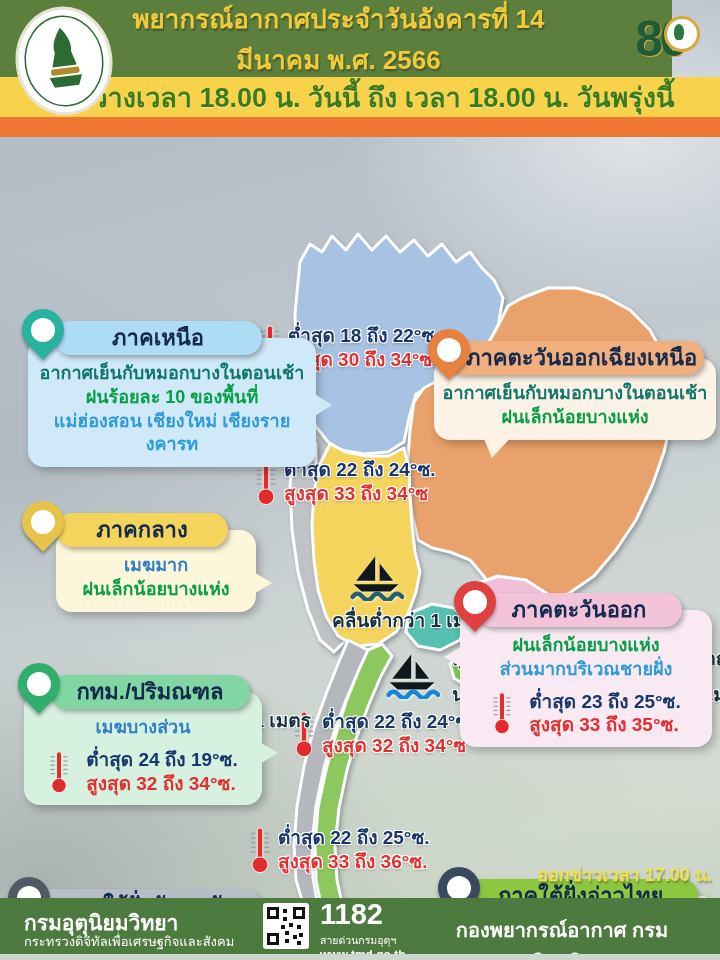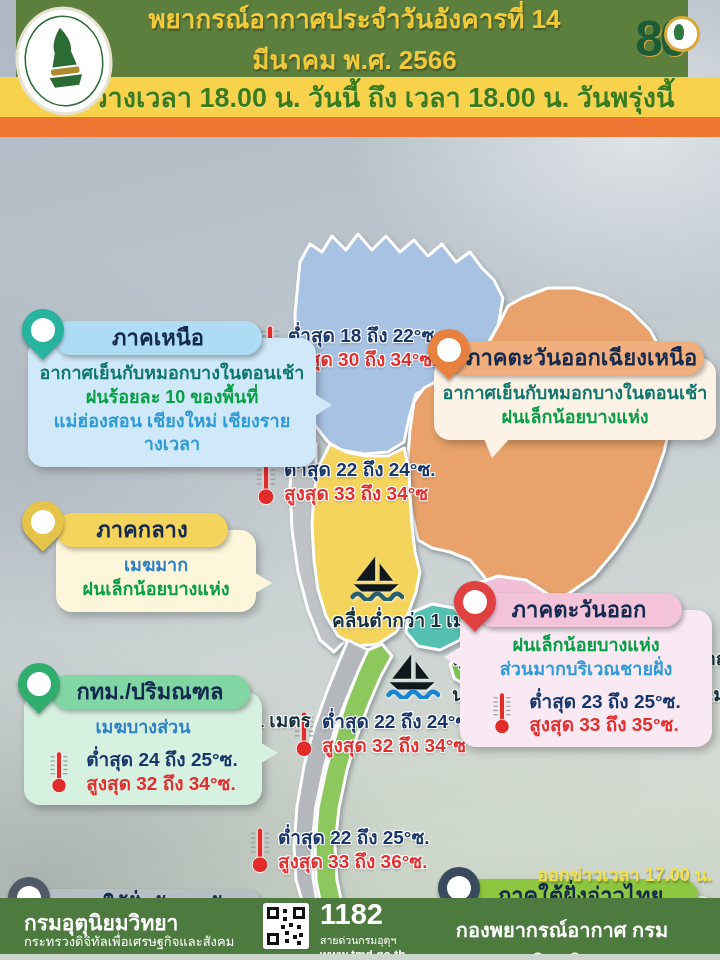--- a/index.html
+++ b/index.html
@@ -5,21 +5,21 @@
   html,body{margin:0;padding:0;background:#666;}
   .page{position:relative;width:720px;height:960px;overflow:hidden;
         font-family:"Liberation Sans","DejaVu Sans",sans-serif;
         background:
           radial-gradient(420px 260px at 88% 14%, rgba(255,255,255,.55), rgba(255,255,255,0) 70%),
           radial-gradient(500px 300px at 2% 48%, rgba(160,170,180,.45), rgba(160,170,180,0) 70%),
           radial-gradient(520px 340px at 6% 92%, rgba(110,122,128,.40), rgba(110,122,128,0) 72%),
           radial-gradient(600px 400px at 55% 98%, rgba(196,210,190,.65), rgba(196,210,190,0) 75%),
           linear-gradient(165deg,#aeb9c4 0%,#bcc5cc 35%,#ccd3d3 60%,#d6dcd4 85%,#c6d0c4 100%);}
   
-  .topbar{position:absolute;left:16px;top:0;width:672px;height:77px;background:#5d7f3e;z-index:6;}
+  .topbar{position:absolute;left:0;top:0;width:672px;height:77px;background:#5d7f3e;z-index:6;}
   .page-title{position:absolute;left:110px;right:105px;top:0;height:77px;display:flex;align-items:center;justify-content:center;
         color:#f2ca3a;font-size:26px;font-weight:bold;text-align:center;text-shadow:1px 2px 2px rgba(0,0,0,.35);}
   .subbar{position:absolute;left:0;top:77px;width:720px;height:40px;background:#f8d24a;z-index:5;
         display:flex;align-items:center;justify-content:center;}
   .subtitle{color:#3a7c1c;font-size:27px;font-weight:bold;text-shadow:0 1px 1px rgba(255,255,255,.5);}
   .orangebar{position:absolute;left:0;top:117px;width:720px;height:20px;background:#ef7632;z-index:5;}
   .logo-ministry{position:absolute;left:10px;top:5px;width:108px;height:112px;z-index:8;transform:rotate(-7deg);}
   .logo-80{position:absolute;right:14px;top:4px;width:92px;height:70px;z-index:8;display:flex;align-items:center;justify-content:center;}
   .logo-80 .num{font-size:50px;font-weight:bold;color:#1d5c36;letter-spacing:-3px;text-shadow:1px 1px 0 #d8a83c;}
   .logo-80 .emb{position:absolute;right:6px;top:12px;width:30px;height:30px;border-radius:50%;background:#fff;border:3px solid #d8a83c;}
@@ -242,21 +242,21 @@
       <div class="wave-txt">คลื่นสูงประมาณ1 เมตร</div>
     </div>
 
     <section class="box box-north">
       <div class="pin"></div>
       <div class="pill">ภาคเหนือ</div>
       <div class="body">
         <div class="ln t-navy">อากาศเย็นกับหมอกบางในตอนเช้า</div>
         <div class="ln t-green">ฝนร้อยละ 10 ของพื้นที่</div>
         <div class="ln t-lblue">แม่ฮ่องสอน เชียงใหม่ เชียงราย</div>
-        <div class="ln t-lblue">างเวลา</div>
+        <div class="ln t-lblue">งคารท</div>
       </div>
       <div class="tail"></div>
     </section>
 
     <section class="box box-ne">
       <div class="pin"></div>
       <div class="pill">ภาคตะวันออกเฉียงเหนือ</div>
       <div class="body">
         <div class="ln t-navy">อากาศเย็นกับหมอกบางในตอนเช้า</div>
         <div class="ln t-green">ฝนเล็กน้อยบางแห่ง</div>
@@ -296,21 +296,21 @@
     <section class="box box-bkk">
       <div class="pin"></div>
       <div class="pill">กทม./ปริมณฑล</div>
       <div class="body">
         <div class="ln t-blue">เมฆบางส่วน</div>
         <div class="box-temp">
           <svg class="thermo" viewBox="0 0 26 52">
               <use href="#thermo-sym"></use>
             </svg>
           <div>
-              <div class="temp-min">ต่ำสุด 24 ถึง 25°ซ.</div>
+              <div class="temp-min">ต่ำสุด 24 ถึง 19°ซ.</div>
                <div class="temp-max">สูงสุด 32 ถึง 34°ซ.</div>
             </div>
         </div>
       </div>
       <div class="tail"></div>
     </section>
 
     <section class="box box-andaman">
       <div class="pin"></div>
       <div class="pill">ภาคใต้ฝั่งอันดามัน</div>

